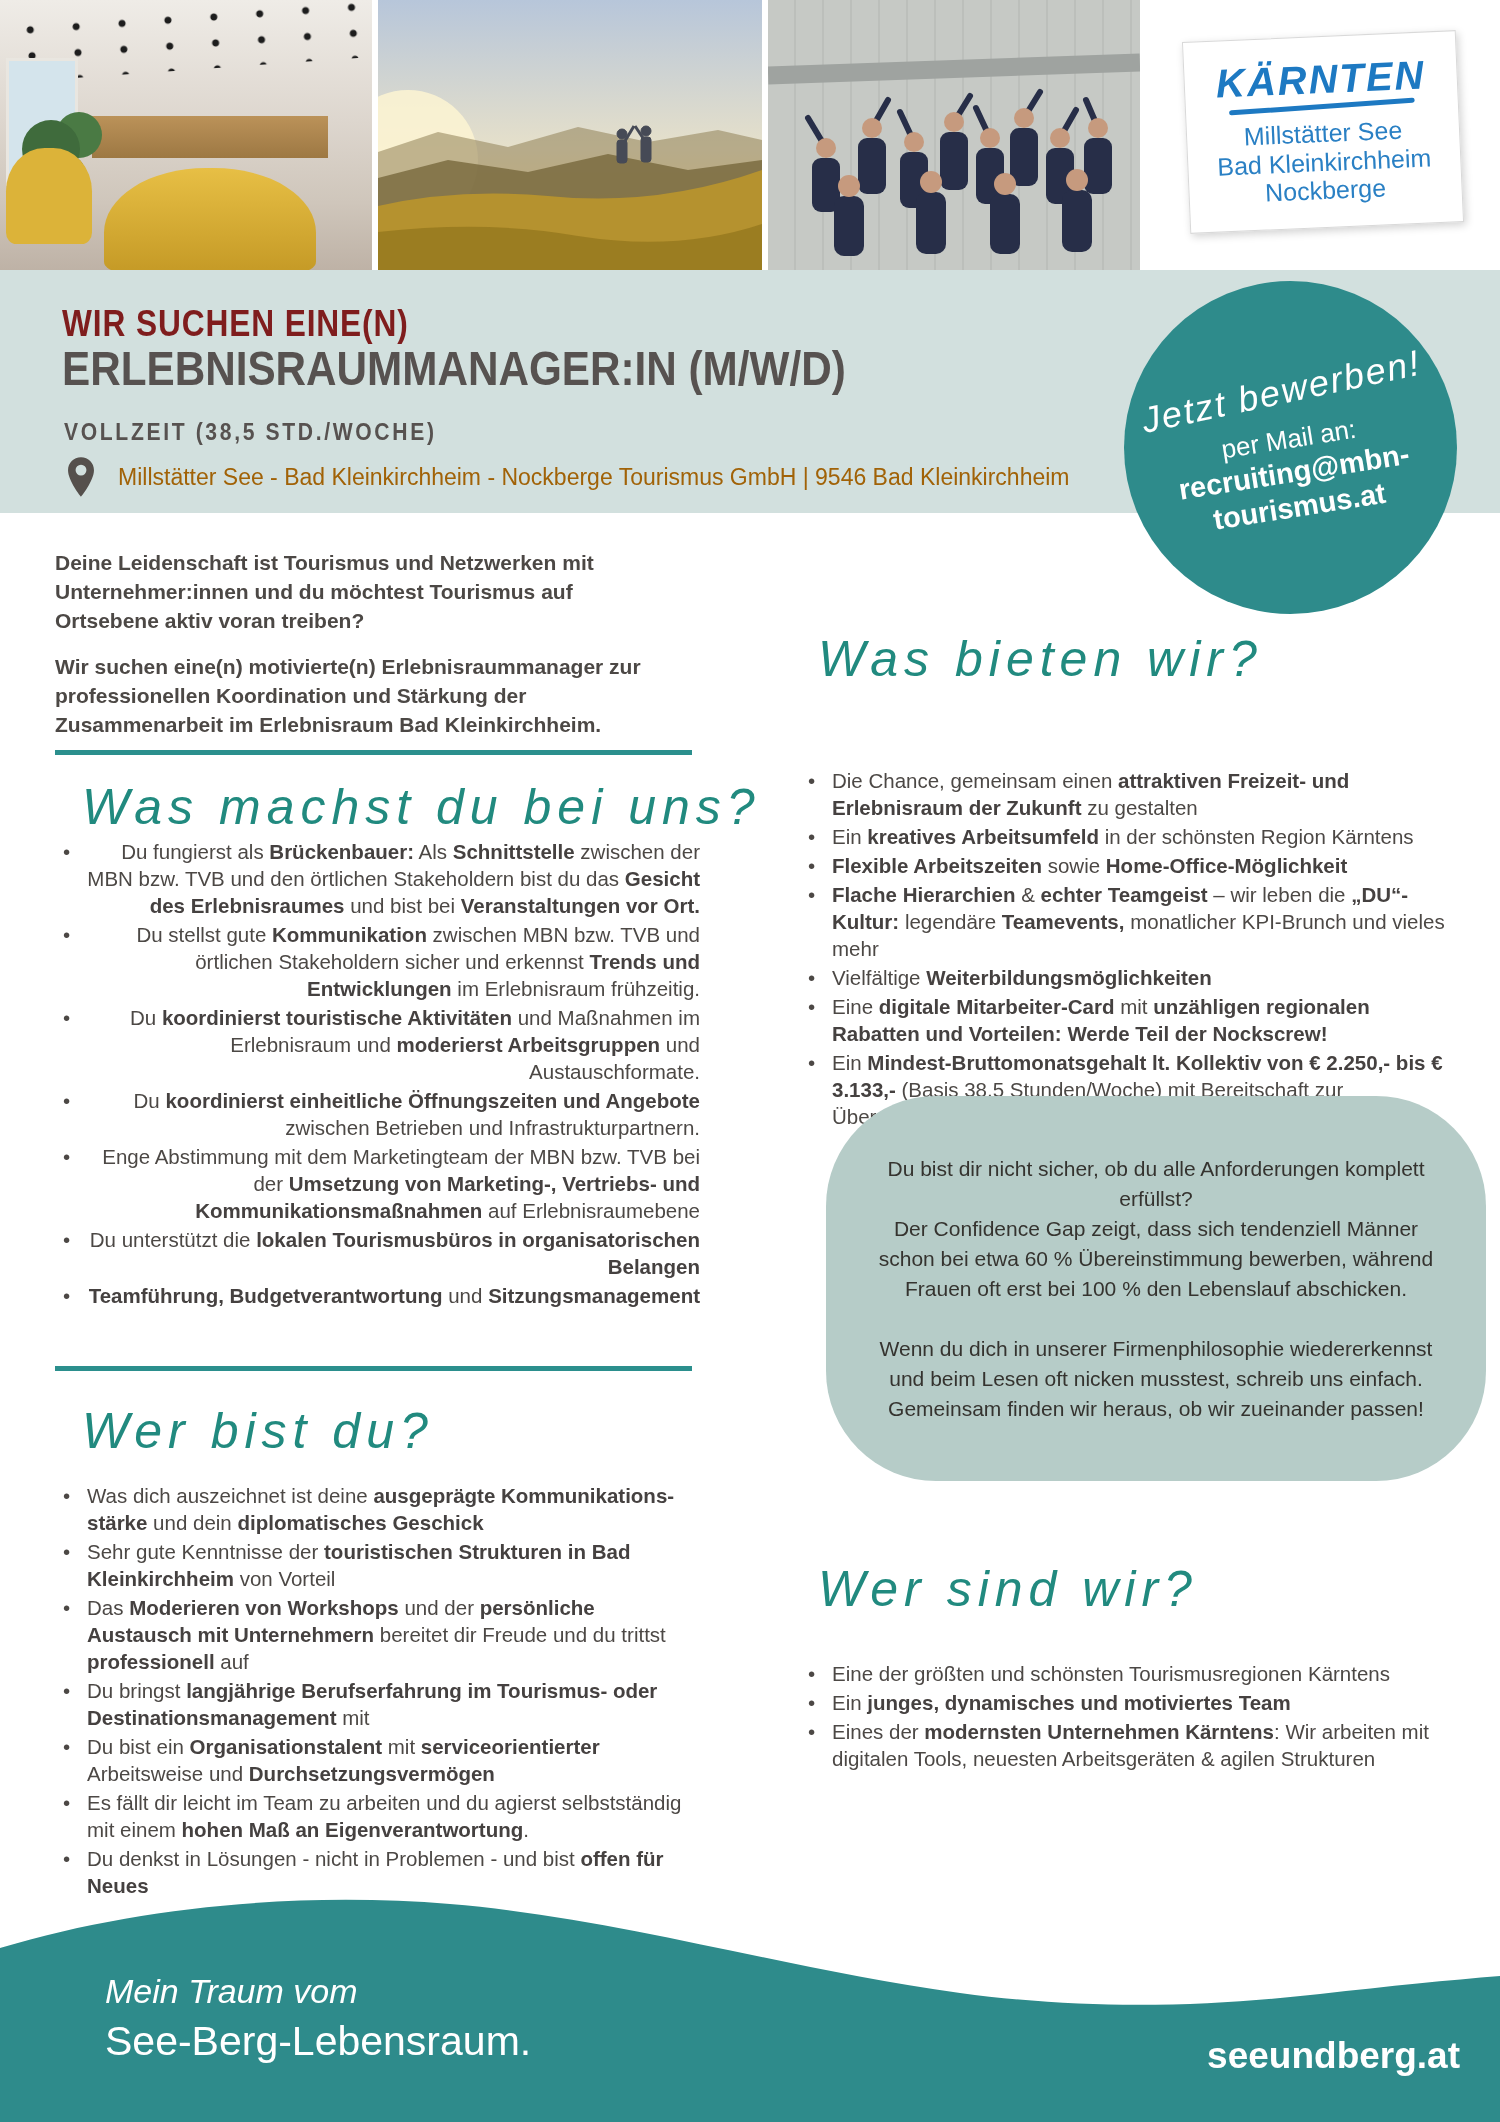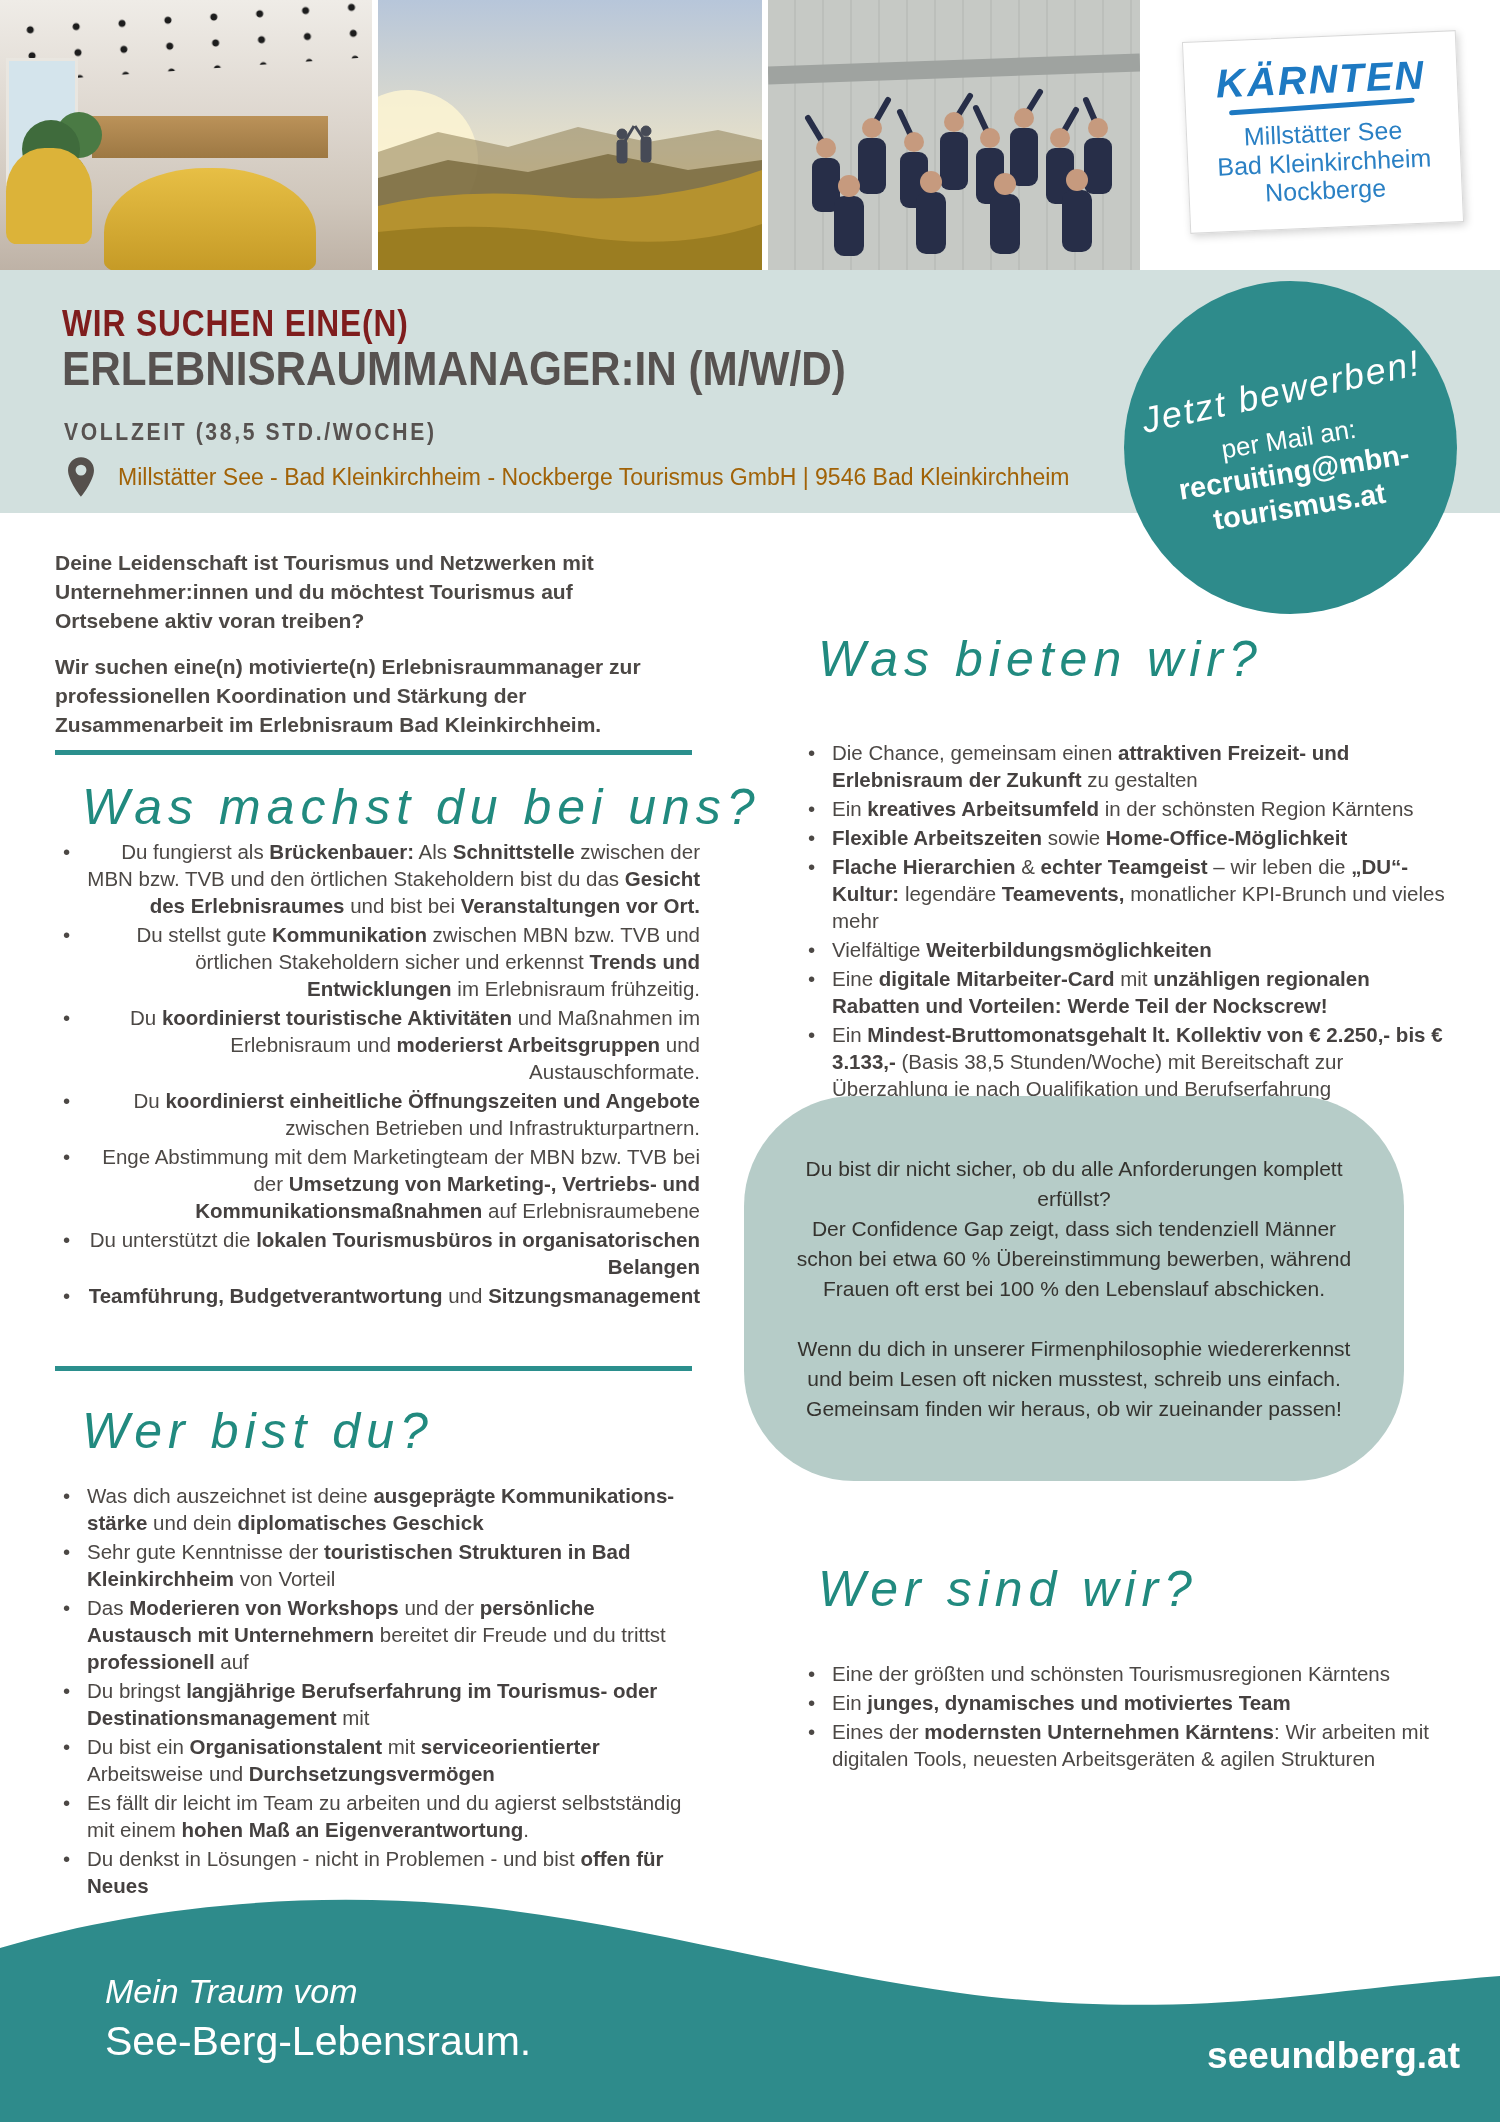--- a/index.html
+++ b/index.html
@@ -56,21 +56,21 @@
   .abs{position:absolute;}
   .intro{left:55px;width:610px;font-size:21px;font-weight:700;line-height:29px;color:#4c4845;}
   .rule{left:55px;width:637px;height:5px;background:#2b8f8d;}
   .hand{font-style:italic;font-size:50px;letter-spacing:6px;color:#218a7f;white-space:nowrap;}
   ul.blist{list-style:none;margin:0;padding:0;font-size:20.5px;line-height:27px;color:#4c4845;}
   ul.blist li{position:relative;padding-left:32px;margin-bottom:2px;}
   ul.blist li::before{content:"•";position:absolute;left:8px;top:0;color:#4c4845;}
   .b{font-weight:700;color:#454140;}
 
   
-  .confidence-box{left:744px;top:1096px;width:660px;height:385px;background:#b6ccc8;border-radius:110px;
+  .confidence-box{left:826px;top:1096px;width:660px;height:385px;background:#b6ccc8;border-radius:110px;
      display:flex;flex-direction:column;align-items:center;justify-content:center;gap:30px;padding:0 52px;box-sizing:border-box;}
   .confidence-box p{margin:0;text-align:center;font-size:21px;line-height:30px;color:#35332f;white-space:pre-line;}
 
   
   .footer{position:absolute;left:0;top:1890px;width:1500px;height:232px;}
   .footer-tag1{position:absolute;left:105px;top:1972px;font-style:italic;font-size:34px;color:#ffffff;}
   .footer-tag2{position:absolute;left:105px;top:2018px;font-size:41px;font-weight:400;color:#ffffff;}
   .footer-site{position:absolute;right:40px;top:2035px;font-size:37px;font-weight:700;color:#ffffff;}
 </style>
 </head>
@@ -208,21 +208,21 @@
     <li><span>Was dich auszeichnet ist deine </span><span class="b">ausgeprägte Kommunikations-stärke</span><span> und dein </span><span class="b">diplomatisches Geschick</span></li>
     <li><span>Sehr gute Kenntnisse der </span><span class="b">touristischen Strukturen in Bad Kleinkirchheim</span><span> von Vorteil</span></li>
     <li><span>Das </span><span class="b">Moderieren von Workshops</span><span> und der </span><span class="b">persönliche Austausch mit Unternehmern</span><span> bereitet dir Freude und du trittst </span><span class="b">professionell</span><span> auf</span></li>
     <li><span>Du bringst </span><span class="b">langjährige Berufserfahrung im Tourismus- oder Destinationsmanagement</span><span> mit</span></li>
     <li><span>Du bist ein </span><span class="b">Organisationstalent</span><span> mit </span><span class="b">serviceorientierter</span><span> Arbeitsweise und </span><span class="b">Durchsetzungsvermögen</span></li>
     <li><span>Es fällt dir leicht im Team zu arbeiten und du agierst selbstständig mit einem </span><span class="b">hohen Maß an Eigenverantwortung</span><span>.</span></li>
     <li><span>Du denkst in Lösungen - nicht in Problemen - und bist </span><span class="b">offen für Neues</span></li>
   </ul>
 
   <div class="abs hand" style="left:818px;top:630px;">Was bieten wir?</div>
-  <ul class="abs blist" style="left:800px;top:739px;width:655px;">
+  <ul class="abs blist" style="left:800px;top:767px;width:655px;">
     <li><span>Die Chance, gemeinsam einen </span><span class="b">attraktiven Freizeit- und Erlebnisraum der Zukunft</span><span> zu gestalten</span></li>
     <li><span>Ein </span><span class="b">kreatives Arbeitsumfeld</span><span> in der schönsten Region Kärntens</span></li>
     <li><span class="b">Flexible Arbeitszeiten</span><span> sowie </span><span class="b">Home-Office-Möglichkeit</span></li>
     <li><span class="b">Flache Hierarchien</span><span> &amp; </span><span class="b">echter Teamgeist</span><span> – wir leben die </span><span class="b">„DU“-Kultur:</span><span> legendäre </span><span class="b">Teamevents,</span><span> monatlicher KPI-Brunch und vieles mehr</span></li>
     <li><span>Vielfältige </span><span class="b">Weiterbildungsmöglichkeiten</span></li>
     <li><span>Eine </span><span class="b">digitale Mitarbeiter-Card</span><span> mit </span><span class="b">unzähligen regionalen Rabatten und Vorteilen: Werde Teil der Nockscrew!</span></li>
     <li><span>Ein </span><span class="b">Mindest-Bruttomonatsgehalt lt. Kollektiv von € 2.250,- bis € 3.133,-</span><span> (Basis 38,5 Stunden/Woche) mit Bereitschaft zur Überzahlung je nach Qualifikation und Berufserfahrung</span></li>
   </ul>
 
   <div class="abs confidence-box">

